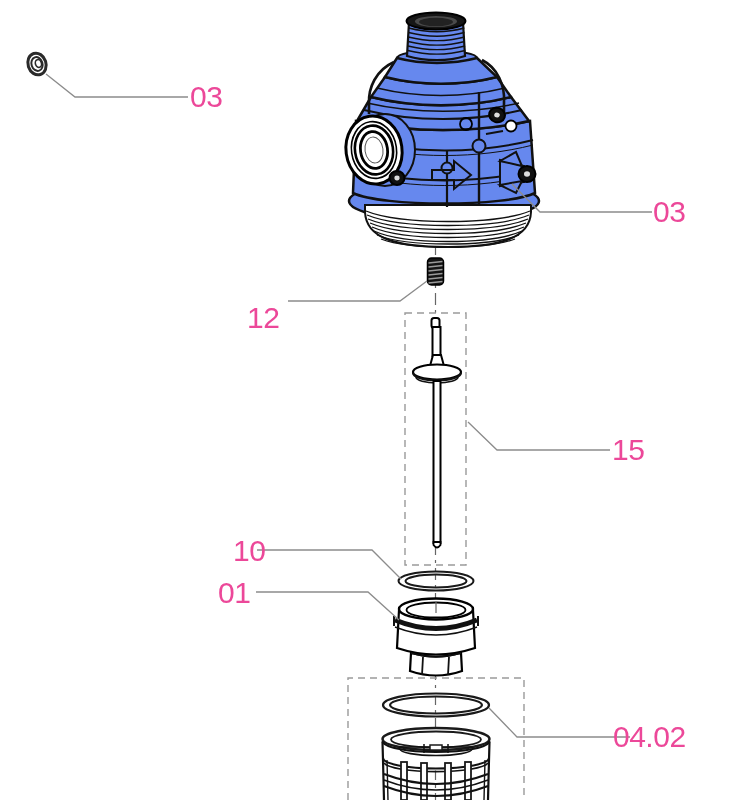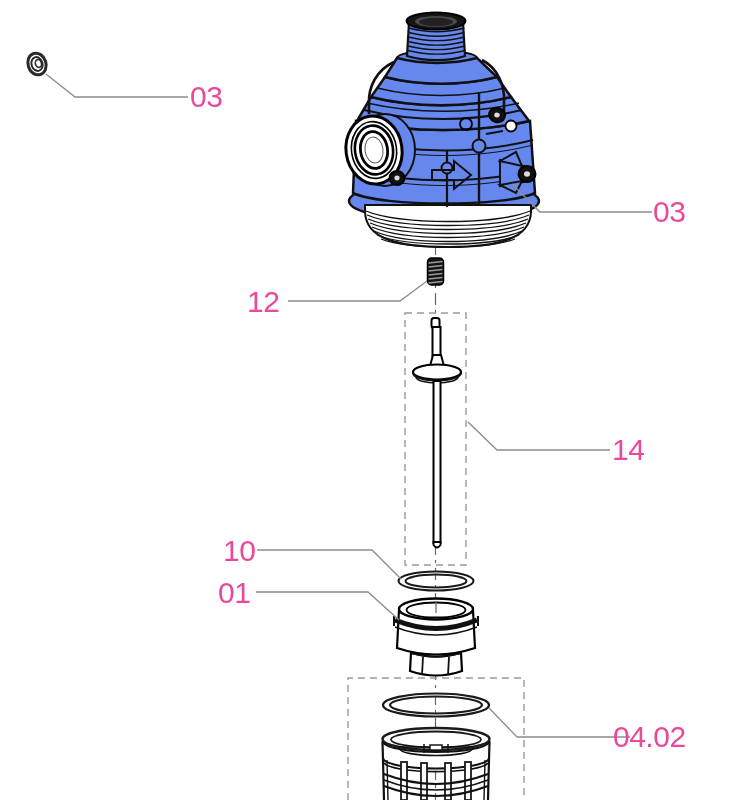--- a/index.html
+++ b/index.html
@@ -176,19 +176,19 @@
 
     <path class="ink" stroke-width="2" d="M 384,774 Q 436,794 488,774"></path>
     <path class="ink" stroke-width="1.4" d="M 384,780 Q 436,800 488,780"></path>
     <path class="ink" stroke-width="2" d="M 384,786 Q 436,806 488,786"></path>
   </g>
   <polyline class="leader" points="489,708 517,737 630,737"></polyline>
 </svg>
 
 <div class="label" style="left:190px;top:81px">03</div>
 <div class="label" style="left:653px;top:196px">03</div>
-<div class="label" style="left:247px;top:286px">12</div>
-<div class="label" style="left:612px;top:434px">14</div>
-<div class="label" style="left:223px;top:535px">10</div>
+<div class="label" style="left:247px;top:302px">12</div>
+<div class="label" style="left:612px;top:434px">15</div>
+<div class="label" style="left:233px;top:535px">10</div>
 <div class="label" style="left:218px;top:577px">01</div>
 <div class="label" style="left:613px;top:721px">04.02</div>
 
 </div>
 
 </body></html>

